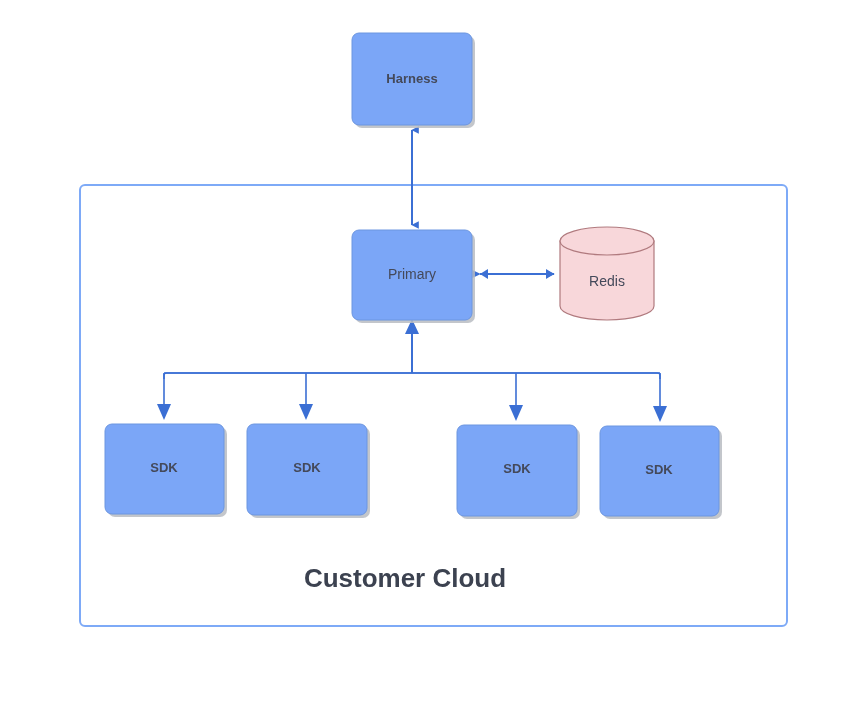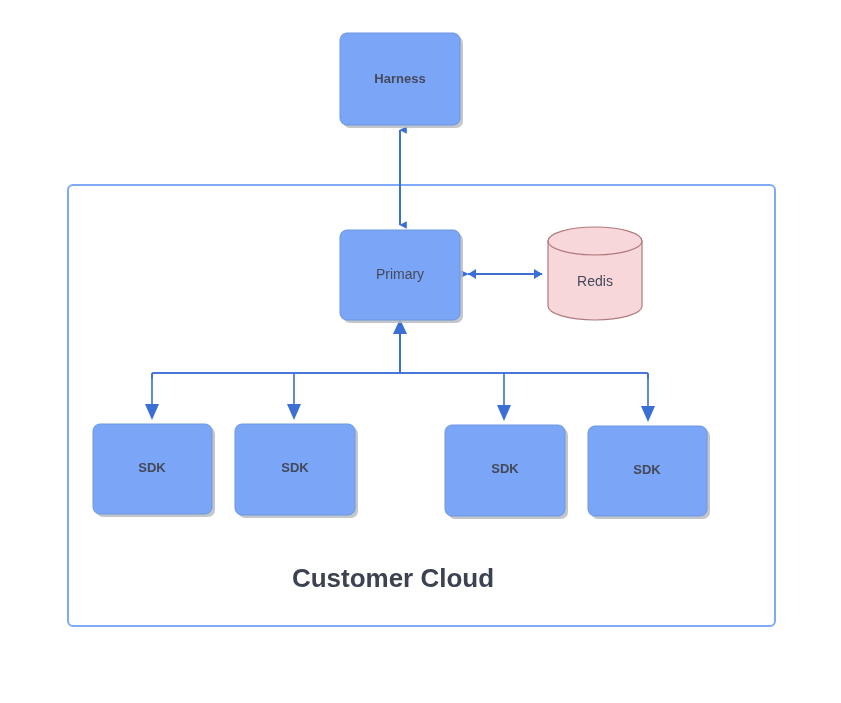--- a/index.html
+++ b/index.html
@@ -10,20 +10,21 @@
   body {
     width: 841px;
     height: 703px;
     font-family: "Liberation Sans", sans-serif;
     overflow: hidden;
   }
   #diagram-root {
     position: relative;
     width: 750px;
     height: 703px;
+    padding-left: 12px;
   }
   svg.canvas {
     display: block;
     width: 841px;
     height: 703px;
   }
   .node-label {
     font-family: "Liberation Sans", sans-serif;
     fill: #44495a;
     text-anchor: middle;

